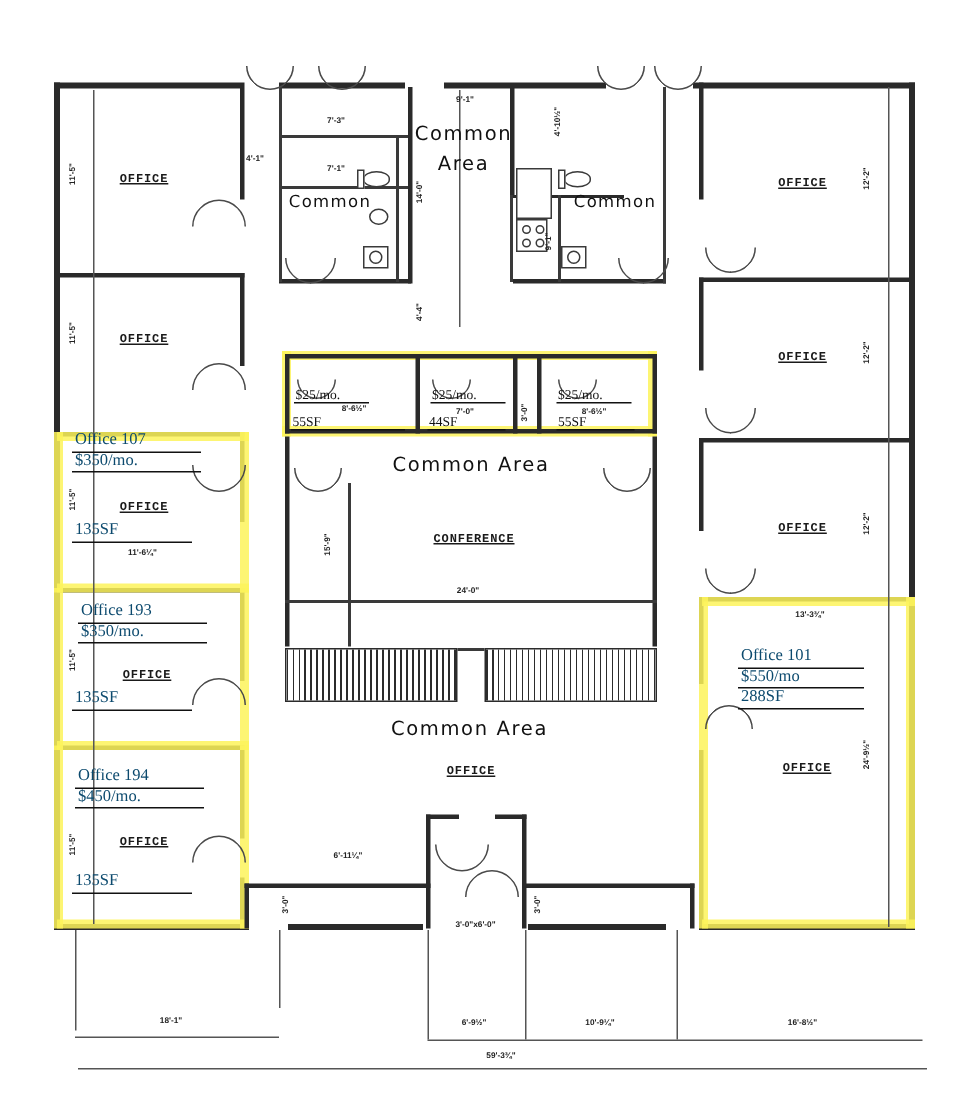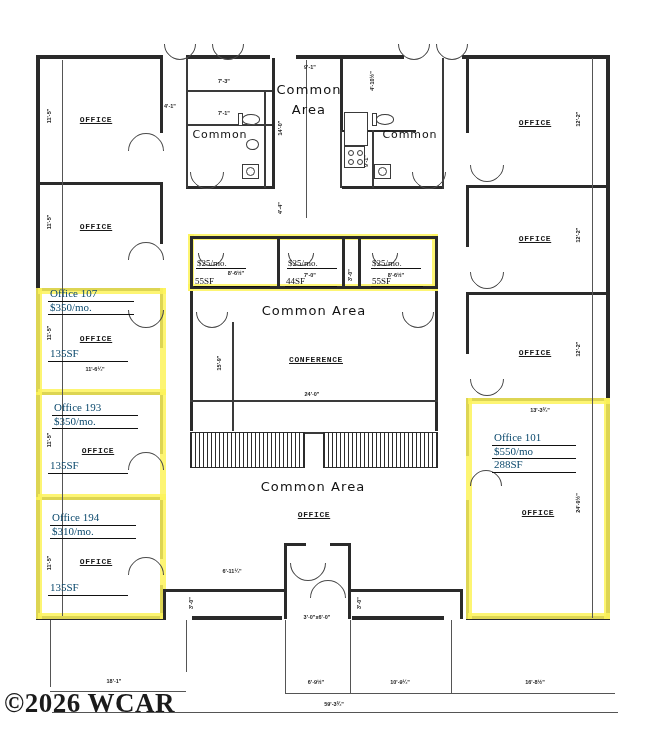--- a/index.html
+++ b/index.html
@@ -227,21 +227,21 @@
     <span class="ln">Office 193</span>
     <span class="ln">$350/mo.</span>
   </div>
   <div class="lbl-office" style="left:98px; top:446px;">OFFICE</div>
   <div class="listing" style="left:48px; top:460px; width:80px;">
     <span class="ln">135SF</span>
   </div>
 
   <div class="listing" style="left:50px; top:512px; width:86px;">
     <span class="ln">Office 194</span>
-    <span class="ln">$310/mo.</span>
+    <span class="ln">$450/mo.</span>
   </div>
   <div class="lbl-office" style="left:96px; top:557px;">OFFICE</div>
   <div class="listing" style="left:48px; top:582px; width:80px;">
     <span class="ln">135SF</span>
   </div>
 
   <div class="wall-thin" style="left:186px; top:90px;  width:86px; height:2px;"></div>
   <div class="wall-thin" style="left:186px; top:124px; width:86px; height:2px;"></div>
   <div class="wall" style="left:186px; top:186px; width:88px; height:3px;"></div>
   <div class="wall-thin" style="left:264px; top:90px;  width:2px; height:98px;"></div>
@@ -432,15 +432,14 @@
   <div class="dim-line" style="left:451px; top:620px; width:1px; height:73px;"></div>
   <div class="dim-line" style="left:285px; top:693px; width:330px; height:1px;"></div>
 
   <div class="dim-txt" style="left:316px; top:679px;">6'-9½"</div>
   <div class="dim-txt" style="left:400px; top:679px;">10'-9¼"</div>
   <div class="dim-txt" style="left:535px; top:679px;">16'-8½"</div>
 
   <div class="dim-line" style="left:52px; top:712px; width:566px; height:1px;"></div>
   <div class="dim-txt" style="left:334px; top:701px;">59'-3¾"</div>
 
-  <div id="watermark">©2026 WCAR</div>
 
 </div>
 
 </body></html>

